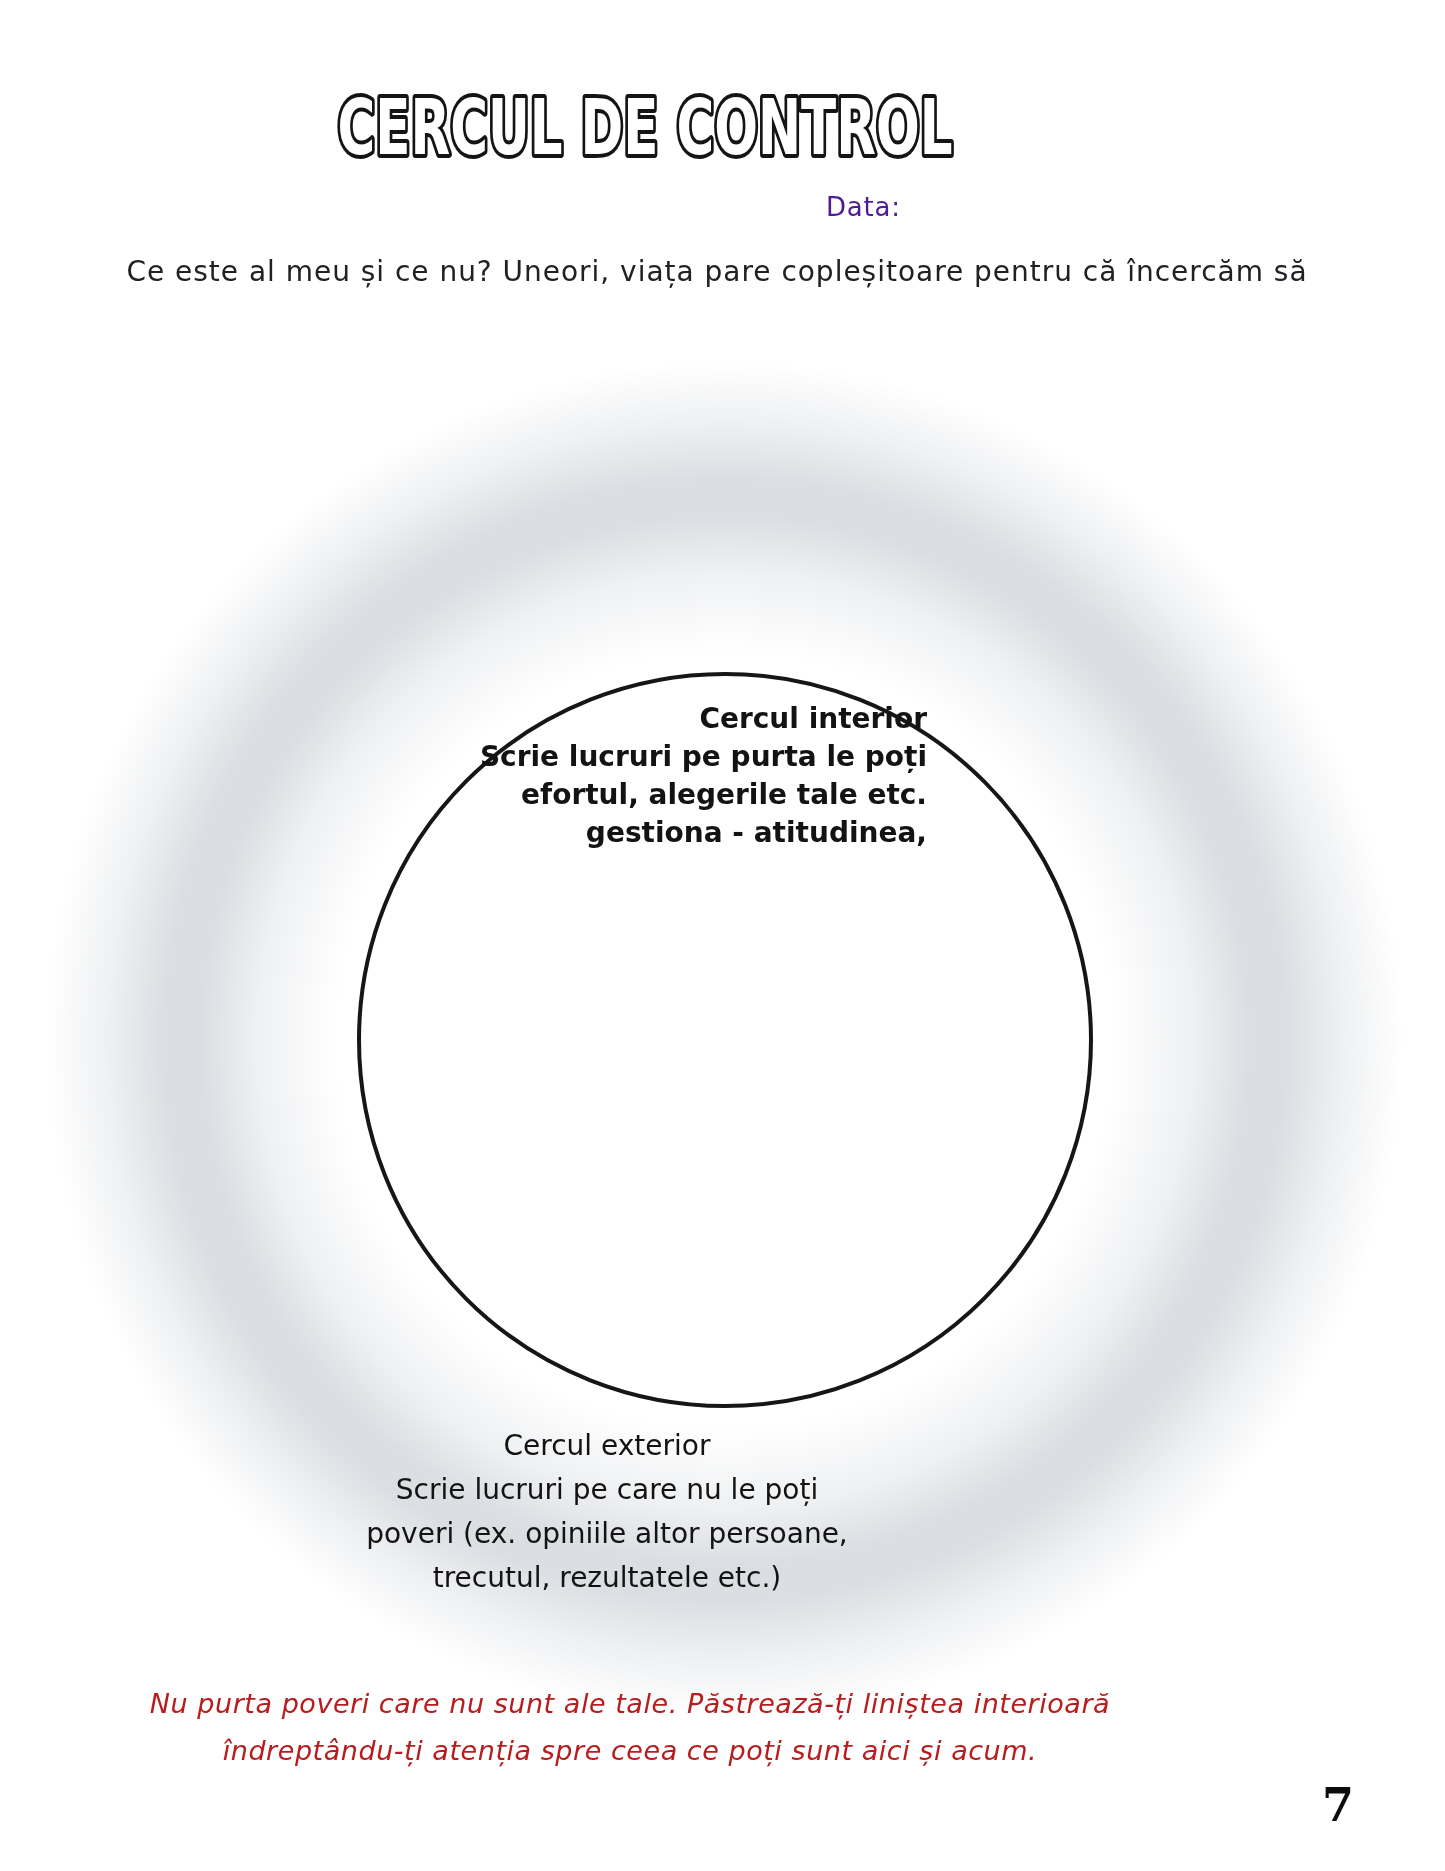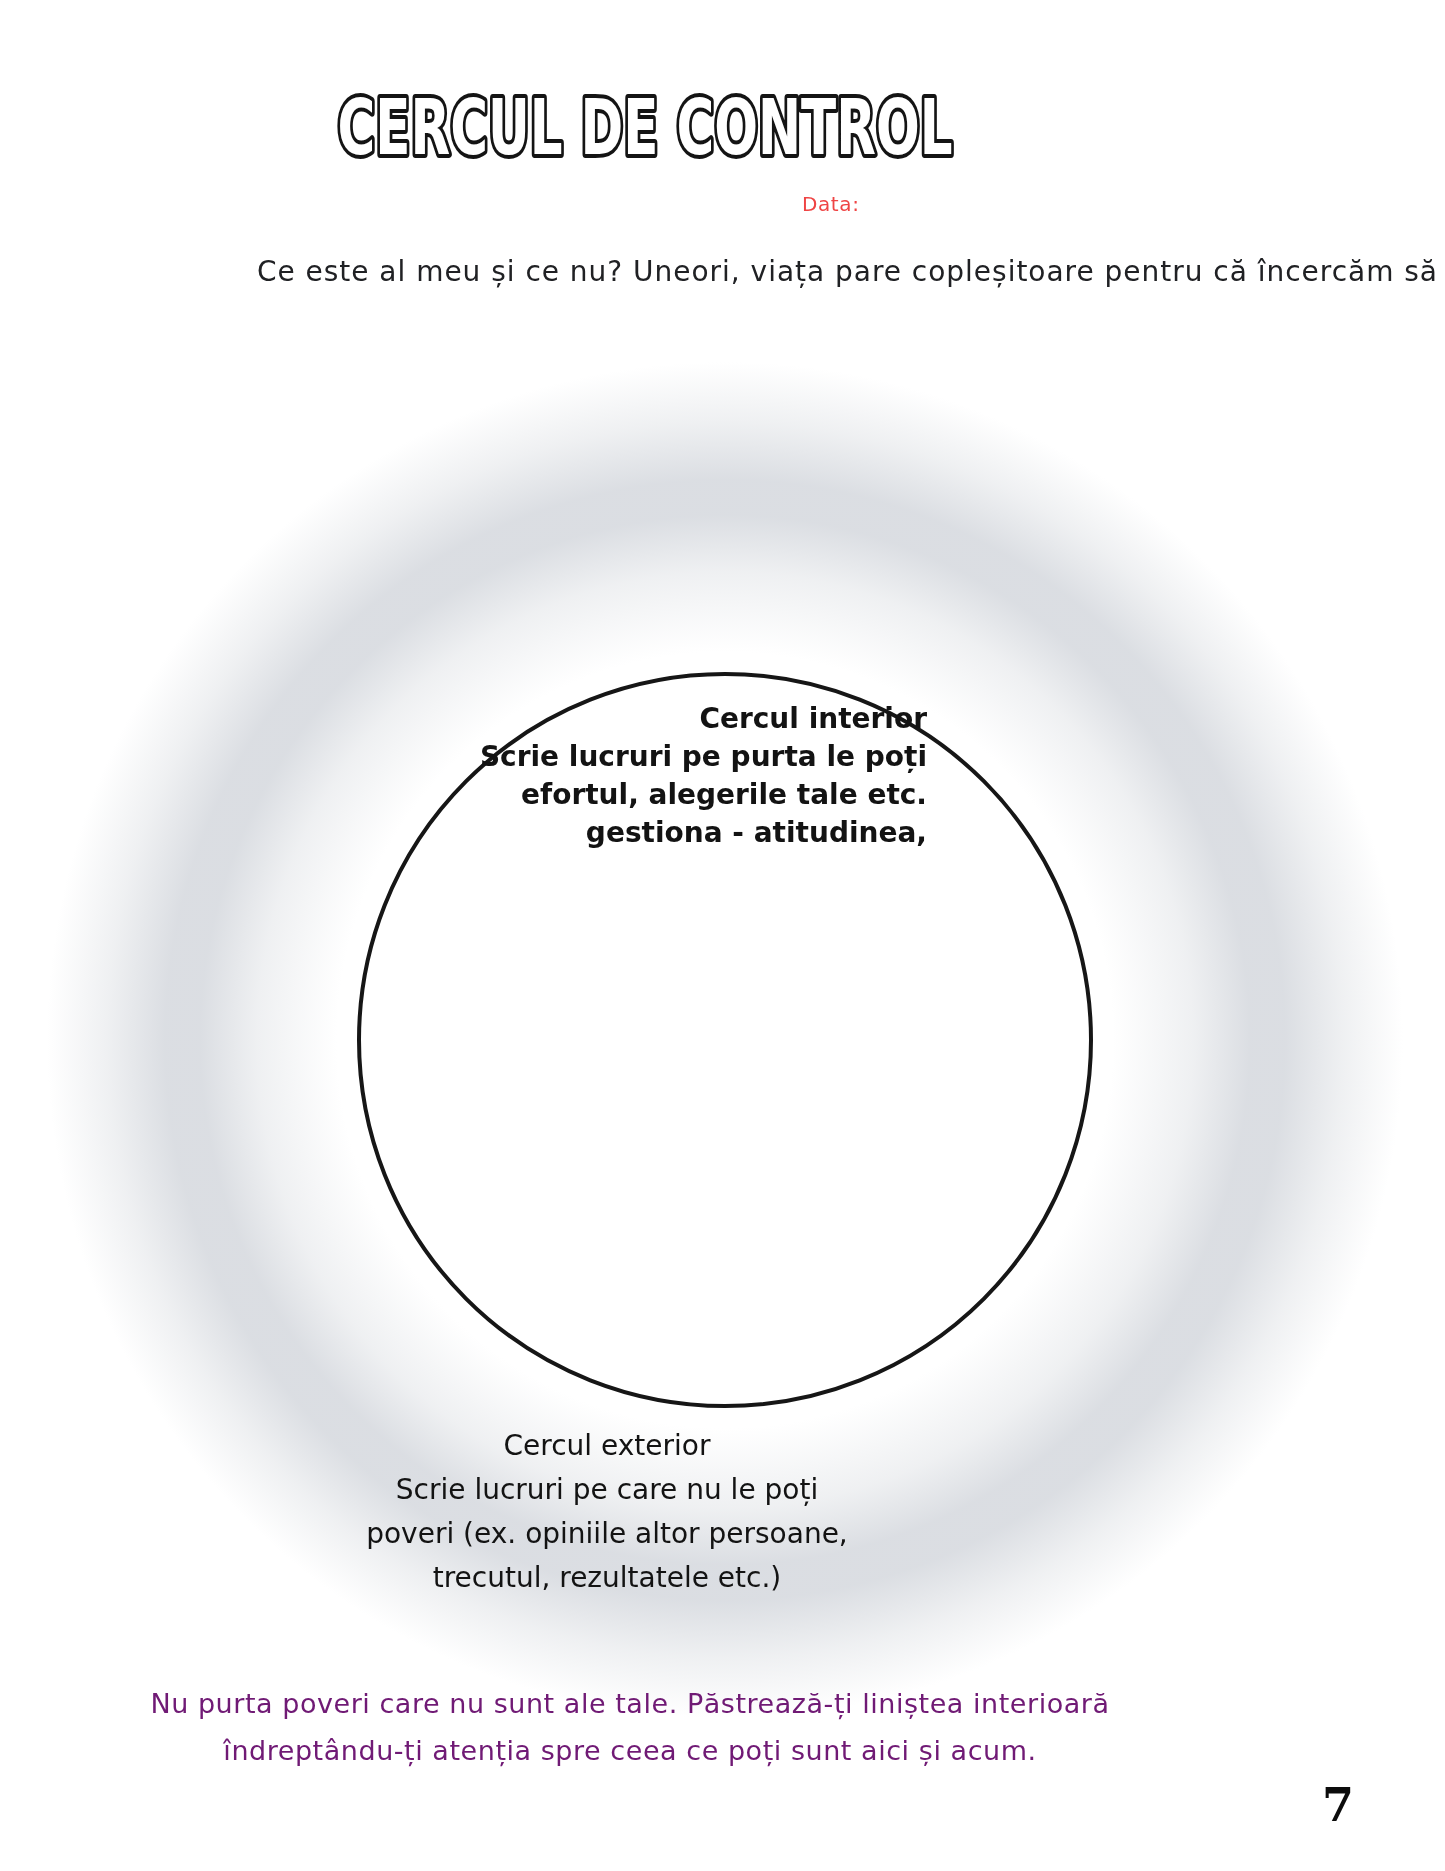--- a/index.html
+++ b/index.html
@@ -26,31 +26,31 @@
     font-size: 76px;
     fill: #ffffff;
     stroke: #141414;
     stroke-width: 8px;
     stroke-linejoin: round;
     paint-order: stroke fill;
   }
 
   .date-label {
     position: absolute;
-    left: 802px; top: 192px;
-    font-size: 20px;
+    left: 826px; top: 192px;
+    font-size: 26px;
     letter-spacing: 0.03em;
-    color: #ef4444;
+    color: #4c1d95;
   }
 
   .intro {
     position: absolute;
-    left: 8px; top: 248px;
+    left: 2px; top: 248px;
     width: 1430px;
-    text-align: right;
+    text-align: center;
     font-size: 28px;
     line-height: 47px;
     letter-spacing: 0.035em;
     color: #202124;
   }
 
   
   .ring {
     position: absolute;
     left: 0; top: 0;
@@ -97,24 +97,25 @@
     font-size: 28px;
     line-height: 44px;
     color: #131313;
   }
 
   .footer-note {
     position: absolute;
     left: 0; top: 1680px;
     width: 1260px;
     text-align: center;
+    font-style: italic;
     font-size: 27px;
     line-height: 47px;
     letter-spacing: 0.02em;
-    color: #701a75;
+    color: #b91c1c;
   }
 
   .page-number {
     position: absolute;
     left: 1322px; top: 1778px;
     font-family: "DejaVu Serif", serif;
     font-weight: bold;
     font-size: 46px;
     color: #0c0c0c;
   }

